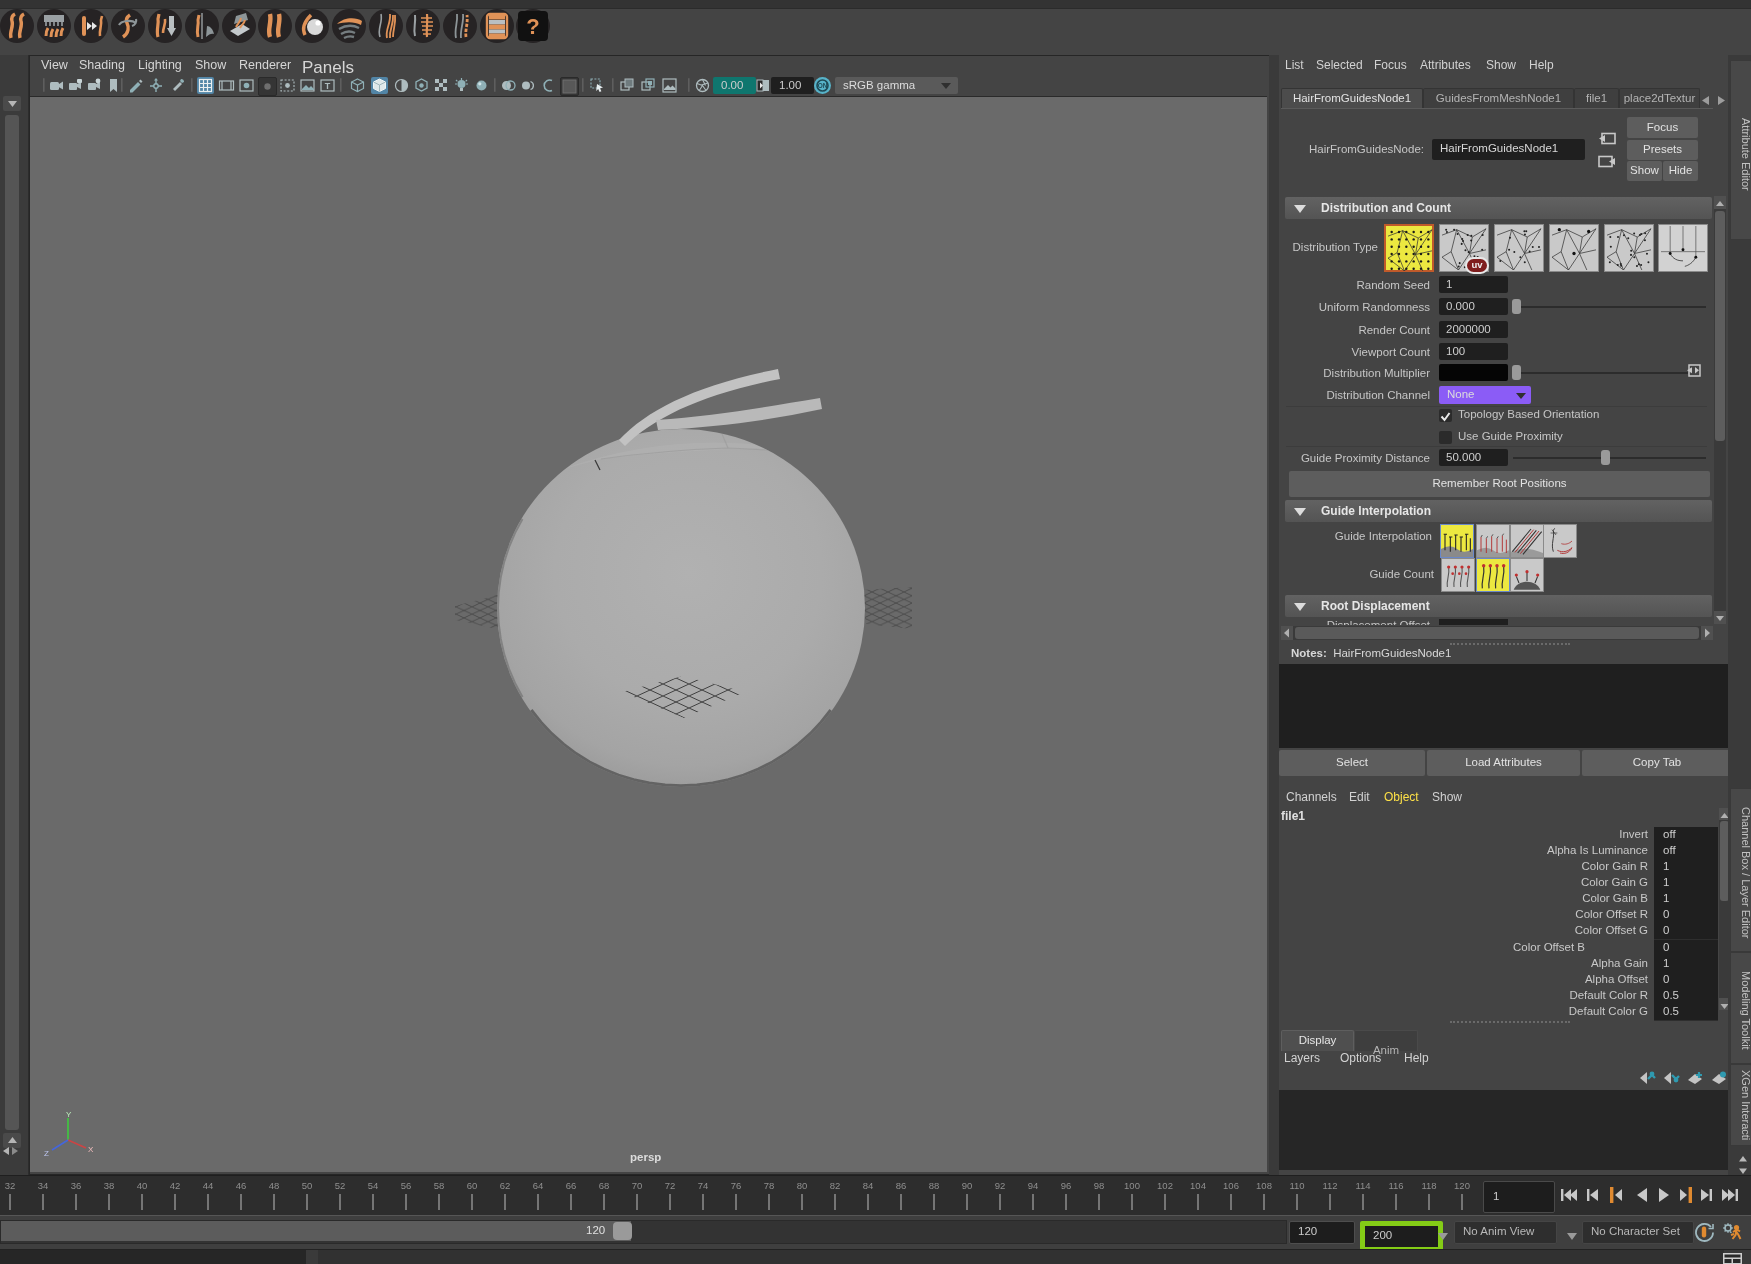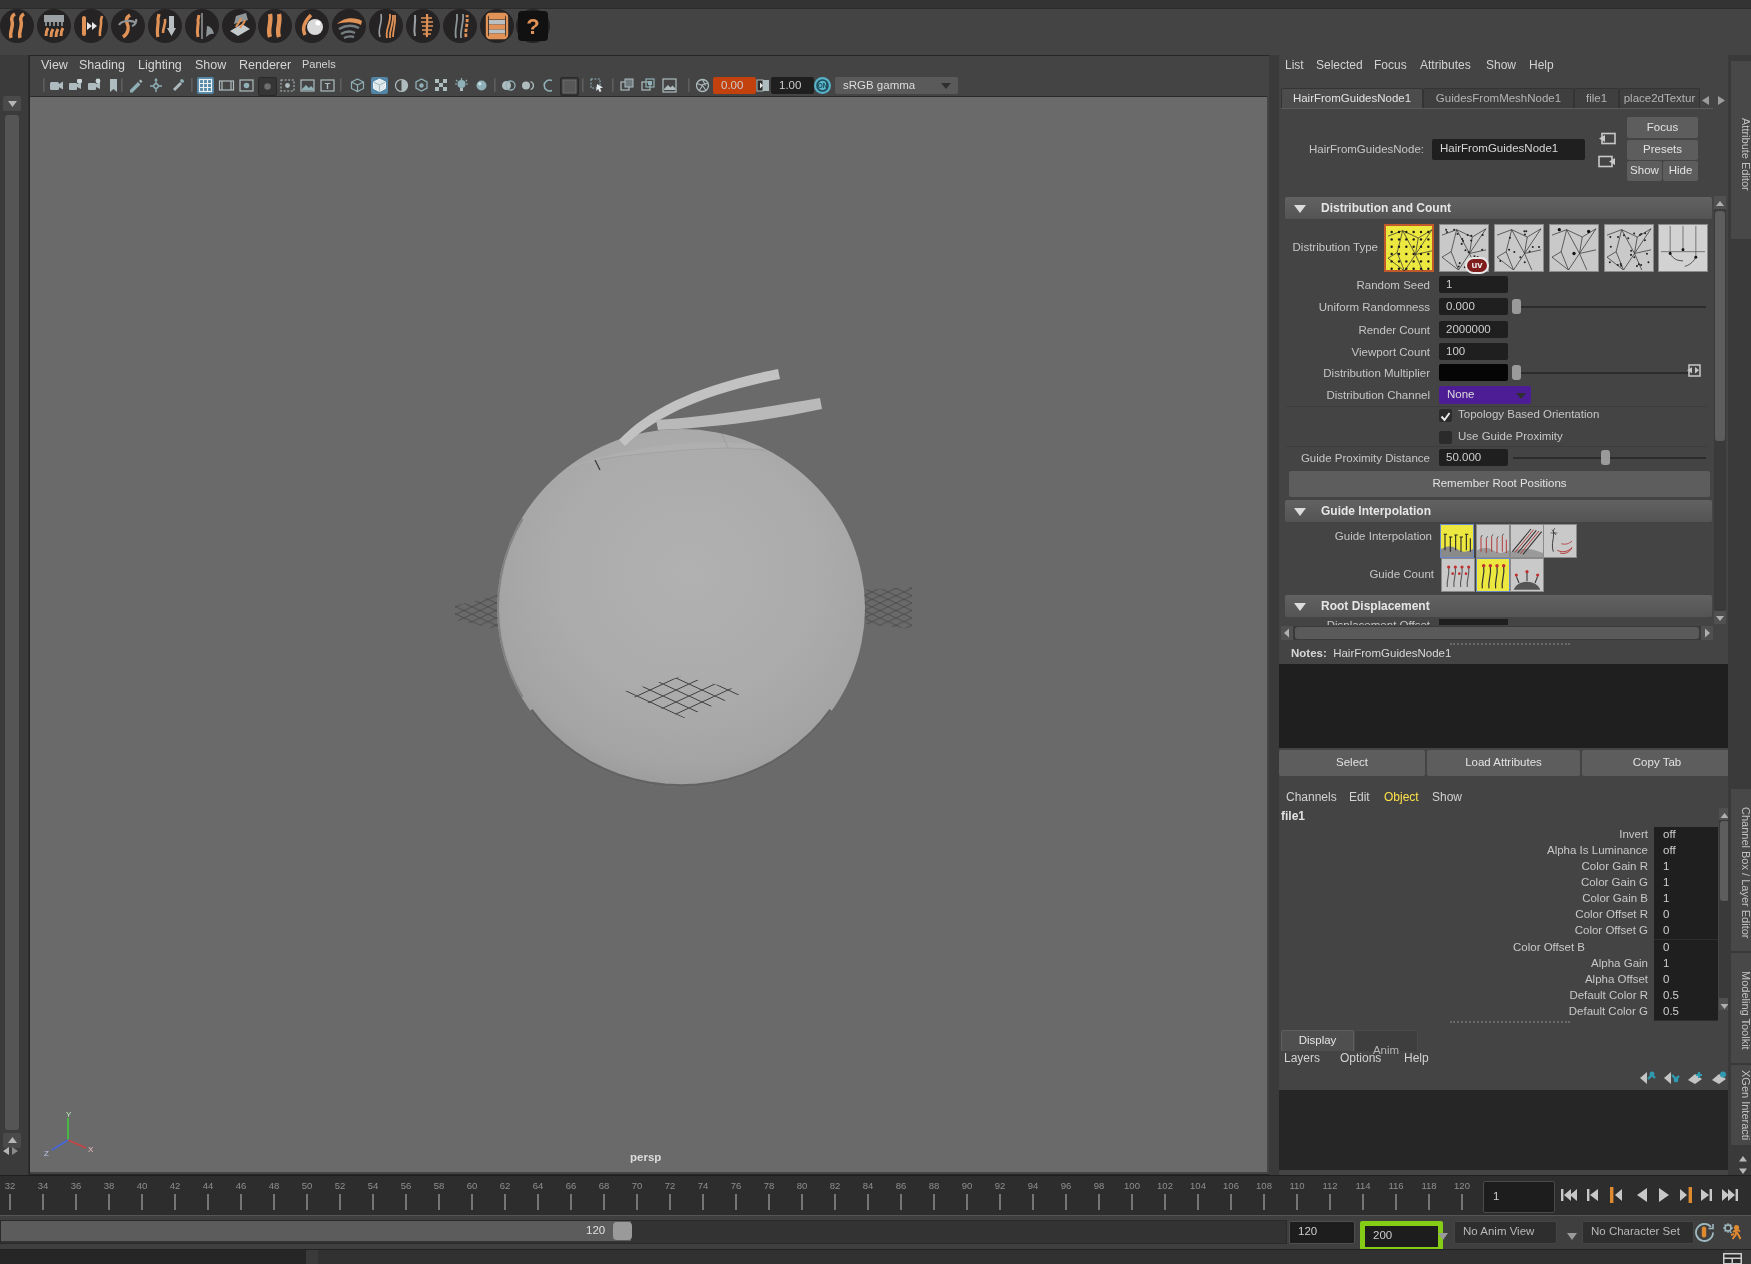--- a/index.html
+++ b/index.html
@@ -110,21 +110,21 @@
 <div class="abs " style="left:0px;top:1145px;width:22px;height:20px;"><svg width="22" height="20">
       <path d="M3 6 l6-4 v8 z" fill="#b5b5b5"></path>
       <path d="M12 2 l6 4 -6 4 z" fill="#8a8a8a"></path>
     </svg></div>
 <div class="abs " style="left:29px;top:55px;width:1239px;height:1118px;background:#444444;border:1px solid #262626;"></div>
 <div class="abs t" style="left:41px;top:58px;font-size:12.5px;color:#d6d6d6;">View</div>
 <div class="abs t" style="left:79px;top:58px;font-size:12.5px;color:#d6d6d6;">Shading</div>
 <div class="abs t" style="left:138px;top:58px;font-size:12.5px;color:#d6d6d6;">Lighting</div>
 <div class="abs t" style="left:195px;top:58px;font-size:12.5px;color:#d6d6d6;">Show</div>
 <div class="abs t" style="left:239px;top:58px;font-size:12.5px;color:#d6d6d6;">Renderer</div>
-<div class="abs t" style="left:302px;top:58px;font-size:11px;color:#d6d6d6;">Panels</div>
+<div class="abs t" style="left:302px;top:58px;font-size:17px;color:#d6d6d6;">Panels</div>
 <div class="abs " style="left:30px;top:75px;width:1237px;height:21px;background:#444444;border-bottom:1px solid #2a2a2a;"></div>
 <div class="abs " style="left:42px;top:77px;width:3px;height:16px;"><svg width="3" height="16">
       <rect x="1" y="1" width="1.6" height="14" rx="0.8" fill="#5e5e5e"></rect>
     </svg></div>
 <div class="abs " style="left:48px;top:77px;width:17px;height:17px;"><svg width="17" height="17">
       <rect x="2" y="5" width="9" height="8" rx="1.5" fill="#aebcbf"></rect>
       <path d="M11 7 l4-2.4 v8 l-4-2.4 z" fill="#aebcbf"></path>
     </svg></div>
 <div class="abs " style="left:67px;top:77px;width:17px;height:17px;"><svg width="17" height="17">
       <rect x="2" y="6" width="8" height="7" rx="1" fill="#aebcbf"></rect>
@@ -256,21 +256,21 @@
       <rect x="2" y="2" width="13" height="13" fill="none" stroke="#aebcbf" stroke-width="1.2"></rect>
       <path d="M3 12 l4-4 2.5 2.5 2-2 3 3 v1.5 h-11.5 z" fill="#aebcbf"></path>
     </svg></div>
 <div class="abs " style="left:687px;top:77px;width:3px;height:16px;"><svg width="3" height="16">
       <rect x="1" y="1" width="1.6" height="14" rx="0.8" fill="#5e5e5e"></rect>
     </svg></div>
 <div class="abs " style="left:694px;top:77px;width:17px;height:17px;"><svg width="17" height="17">
       <circle cx="8.5" cy="8.5" r="6" fill="none" stroke="#aebcbf" stroke-width="1.3"></circle>
       <path d="M8.5 2.5 l3 6 M14 6 l-6.5 2 M12 13.5 l-3.5-5 M5 14 l3.5-5.5 M3 6.5 l5.5 2" stroke="#aebcbf" stroke-width="1.1"></path>
     </svg></div>
-<div class="abs " style="left:713px;top:77px;width:43px;height:17px;background:#c2410c;border-radius:2px;">
+<div class="abs " style="left:713px;top:77px;width:43px;height:17px;background:#0f766e;border-radius:2px;">
     <div style="color:#ccc;font-size:11.5px;padding:2px 0 0 8px;">0.00</div>
   </div>
 <div class="abs " style="left:755px;top:77px;width:17px;height:17px;"><svg width="17" height="17">
       <rect x="2" y="3" width="6" height="11" fill="#2a2a2a" stroke="#aebcbf"></rect>
       <path d="M8 3 h6 v11 h-6 z" fill="#aebcbf"></path>
       <path d="M8 8.5 l-3-3 v6 z" fill="#e8e8e8"></path>
     </svg></div>
 <div class="abs " style="left:771px;top:77px;width:43px;height:17px;background:#1f1f1f;border-radius:2px;">
     <div style="color:#ccc;font-size:11.5px;padding:2px 0 0 8px;">1.00</div>
   </div>
@@ -545,21 +545,21 @@
 <div class="abs " style="left:1286px;top:367px;font-size:11.5px;color:#c6c6c6;width:144px;text-align:right;">Distribution Multiplier</div>
 <div class="abs " style="left:1439px;top:364px;width:69px;height:17px;background:#050505;border-radius:2px;"></div>
 <div class="abs " style="left:1513px;top:372px;width:175px;height:2px;background:#2c2c2c;"></div>
 <div class="abs " style="left:1512px;top:365px;width:9px;height:15px;background:#9a9a9a;border-radius:3px;"></div>
 <div class="abs " style="left:1686px;top:364px;width:15px;height:15px;"><svg width="15" height="15">
       <rect x="3" y="1" width="11" height="11" fill="none" stroke="#c8c8c8" stroke-width="1.5"></rect>
       <path d="M1 6.2 l5-3 v6 z" fill="#c8c8c8"></path>
       <path d="M9 3 l4 3.2 -4 3.2 z" fill="#c8c8c8"></path>
     </svg></div>
 <div class="abs " style="left:1286px;top:389px;font-size:11.5px;color:#c6c6c6;width:144px;text-align:right;">Distribution Channel</div>
-<div class="abs " style="left:1439px;top:386px;width:92px;height:18px;background:#4c1d95;border-radius:2px;">
+<div class="abs " style="left:1439px;top:386px;width:92px;height:18px;background:#8b5cf6;border-radius:2px;">
     <div style="color:#dcdcdc;font-size:11.5px;padding:2px 0 0 8px;">None</div>
     <svg width="20" height="18" style="position:absolute;right:0;top:0">
       <path d="M5 7 l5 6 5-6 z" fill="#2f2f2f"></path>
     </svg>
   </div>
 <div class="abs " style="left:1286px;top:406px;width:421px;height:1px;background:#3c3c3c;"></div>
 <div class="abs " style="left:1439px;top:409px;width:13px;height:13px;background:#2b2b2b;border-radius:2px;"><svg width="13" height="13">
       <path d="M2.5 6.5 l3 3.5 5-7" stroke="#e8e8e8" stroke-width="2" fill="none"></path>
     </svg></div>
 <div class="abs " style="left:1458px;top:408px;font-size:11.5px;color:#c6c6c6;">Topology Based Orientation</div>

